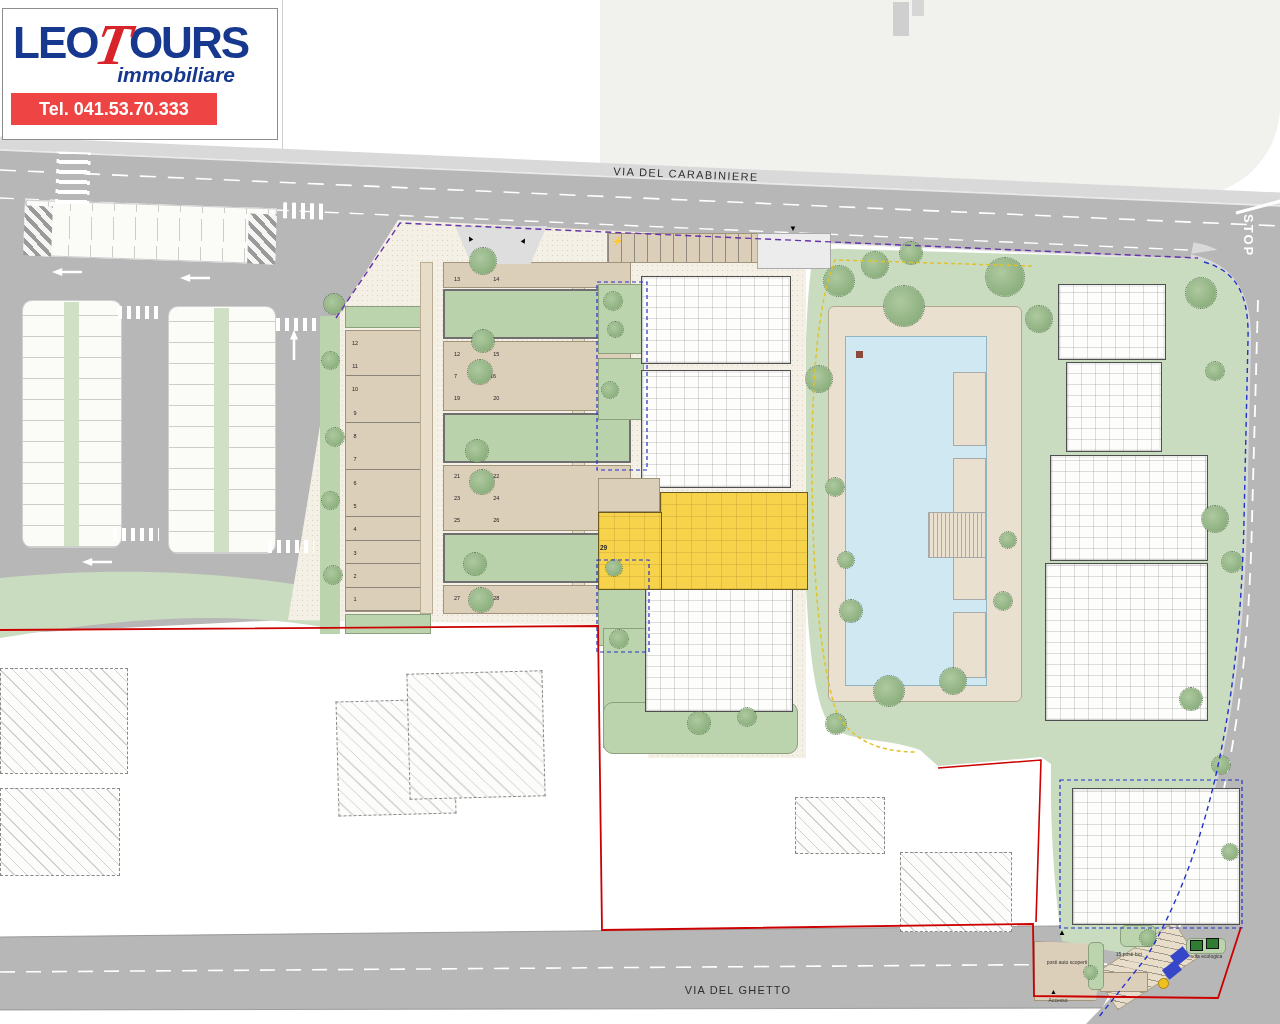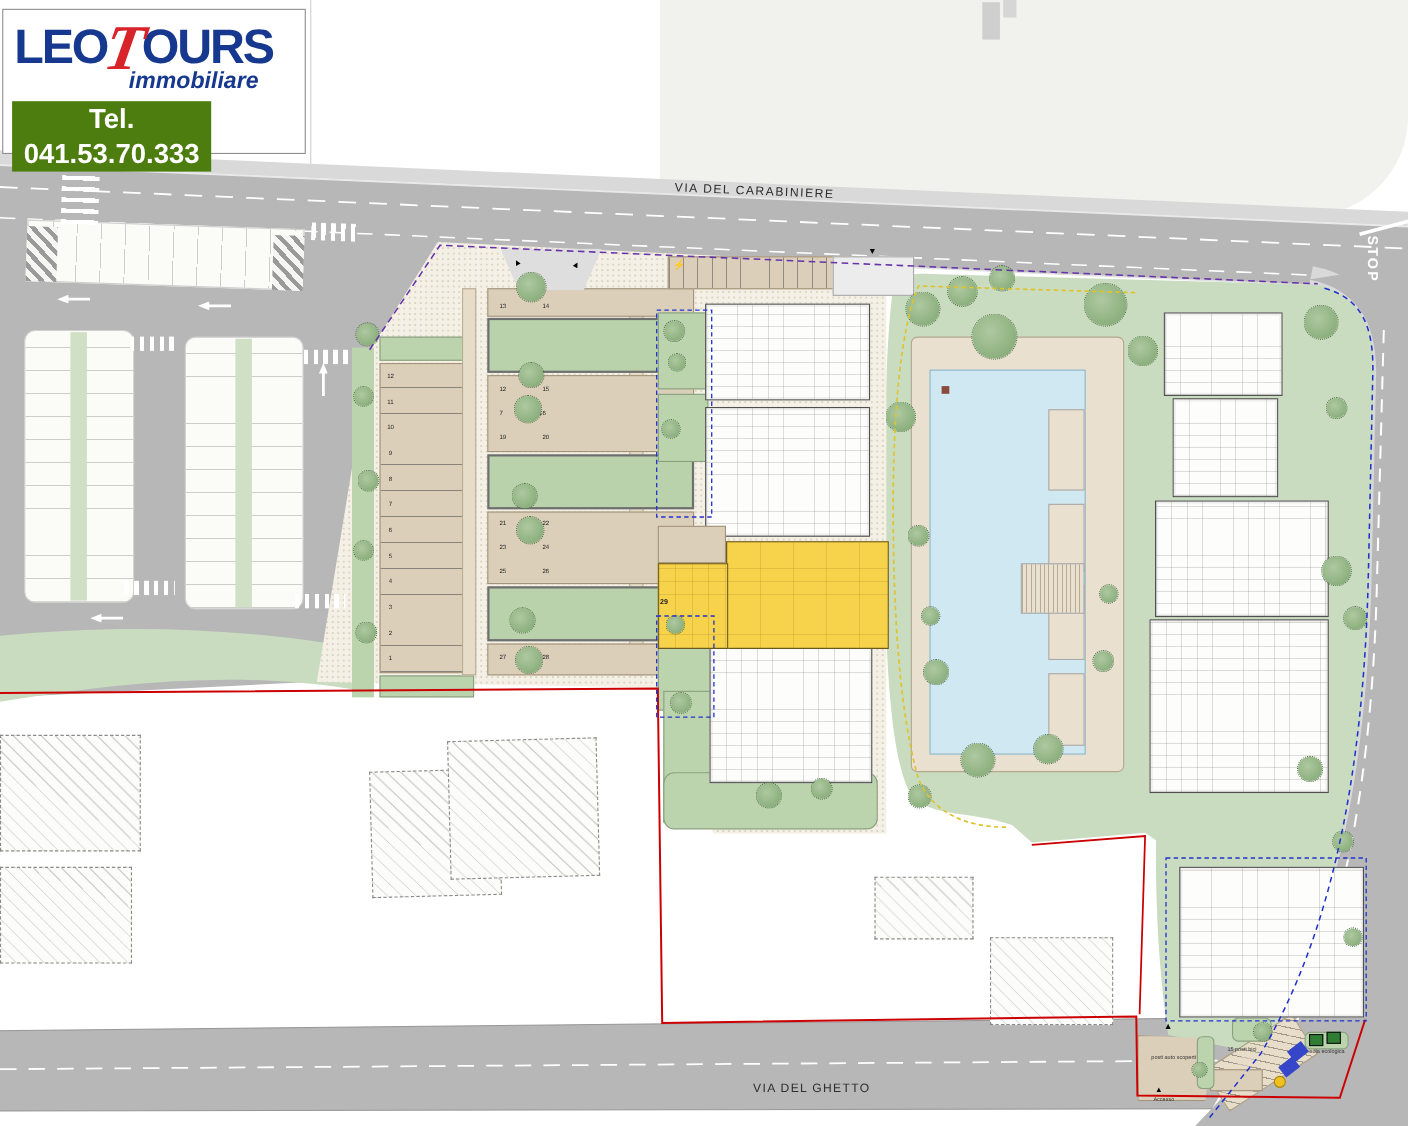--- a/index.html
+++ b/index.html
@@ -48,22 +48,22 @@
   .arrow-u{clip-path:polygon(50% 0,100% 32%,66% 32%,66% 100%,34% 100%,34% 32%,0 32%);background:#fff;}
   
   #logo{left:2px;top:8px;width:276px;height:132px;background:#fff;border:1px solid #8d8d8d;z-index:10;}
   .logo-row{padding:12px 0 0 10px;white-space:nowrap;}
   .logo-leo,.logo-ours{font-weight:800;font-size:44px;line-height:1;color:#16388e;letter-spacing:-2px;
      font-family:"Liberation Sans",sans-serif;}
   .logo-t{display:inline-block;font-family:"Liberation Serif",serif;font-style:italic;font-weight:700;
      font-size:58px;line-height:.75;color:#d8232a;margin:0 -3px 0 -1px;transform:skewX(-10deg);vertical-align:-6px;}
   .logo-tag{font-style:italic;font-weight:700;font-size:21px;color:#16388e;text-align:right;
      padding-right:42px;margin-top:-4px;}
-  .logo-phone{width:181px;margin:6px 0 0 8px;background:#4d7c0f;color:#fff;font-weight:700;
-     font-size:25px;line-height:32px;text-align:center;}
+  .logo-phone{width:206px;margin:6px 0 0 8px;background:#ef4444;color:#fff;font-weight:700;
+     font-size:18px;line-height:32px;text-align:center;}
   .logo-web{width:208px;margin:3px 0 0 24px;background:#16388e;color:#fff;font-weight:700;
      font-size:22px;line-height:28px;text-align:center;}
 </style>
 </head>
 <body>
 
 <div id="canvas">
 
   <div class="a" style="left:600px;top:0;width:680px;height:196px;background:#f1f1ee;border-radius:0 0 90px 0;z-index:0;"></div>
   <div class="a" style="left:282px;top:0;width:1px;height:150px;background:#cfcfcf;z-index:0;"></div>

